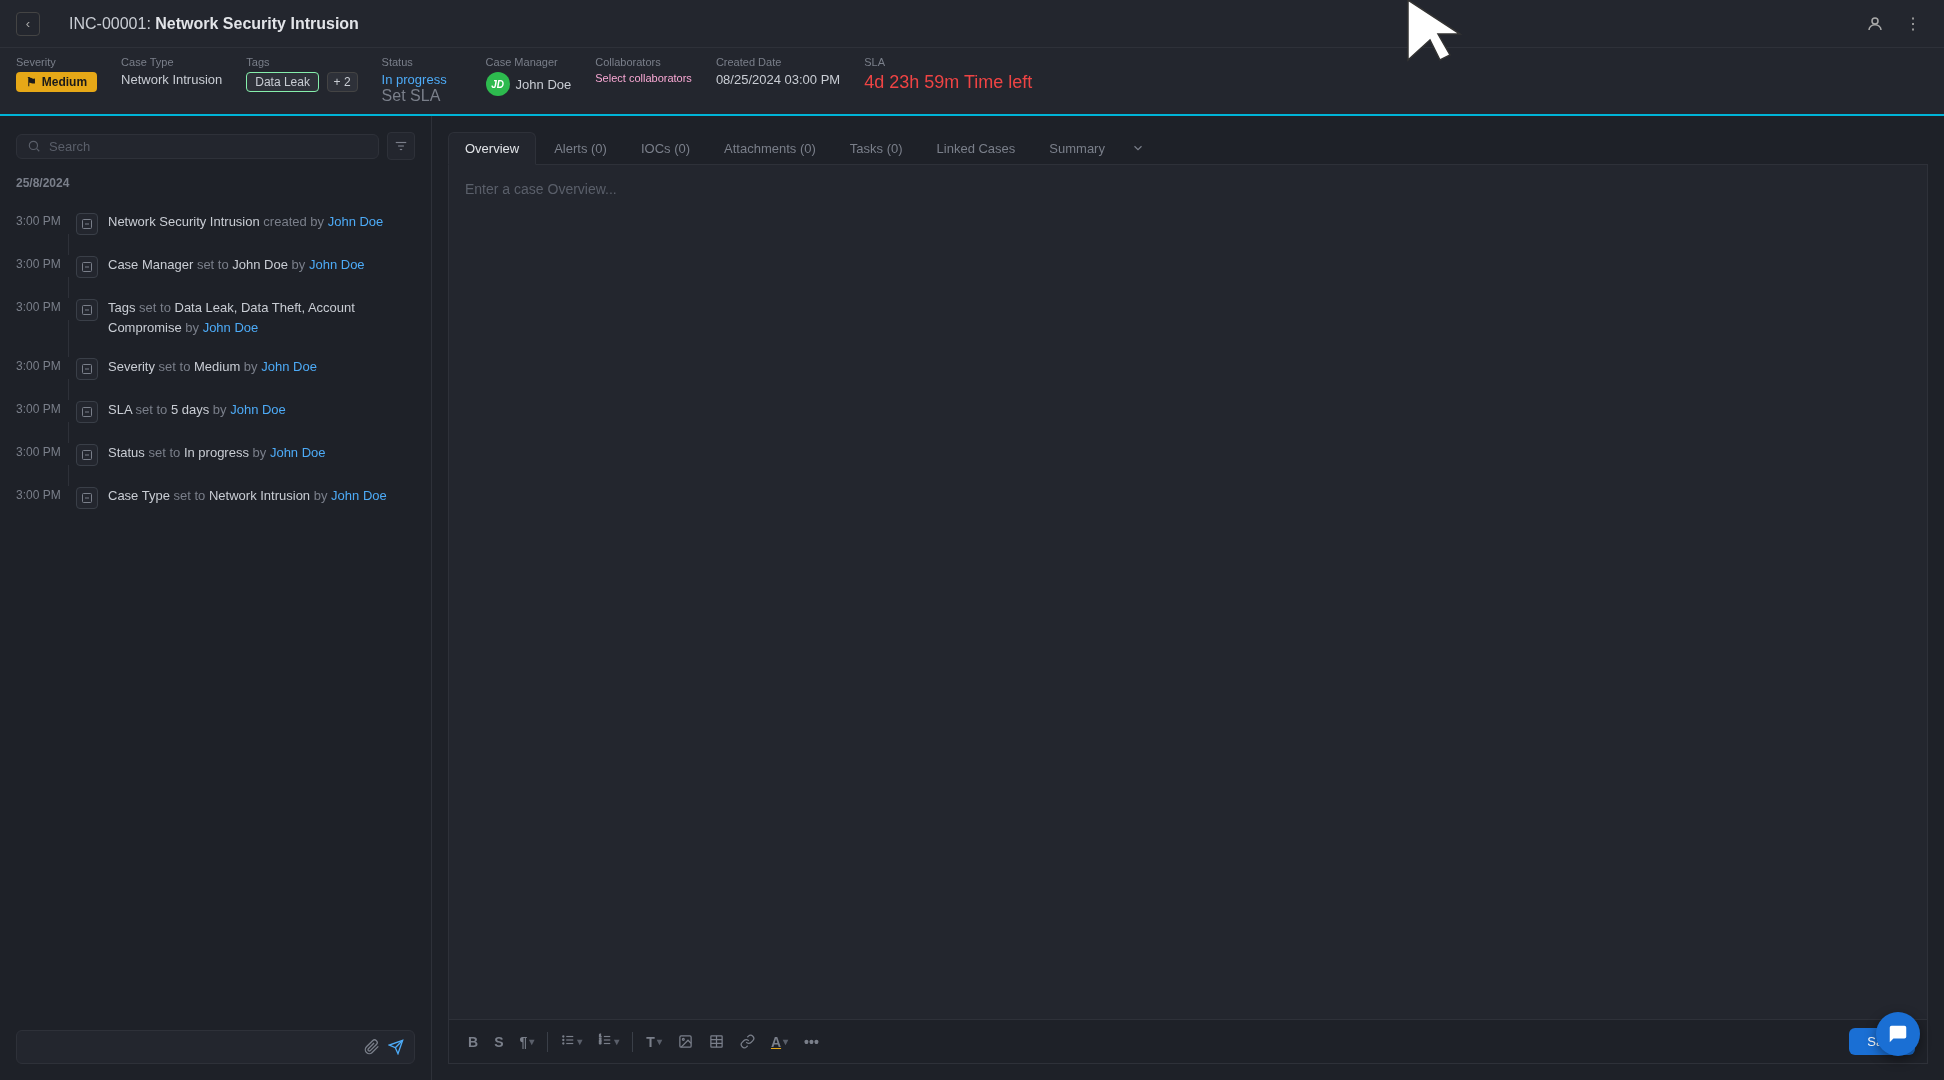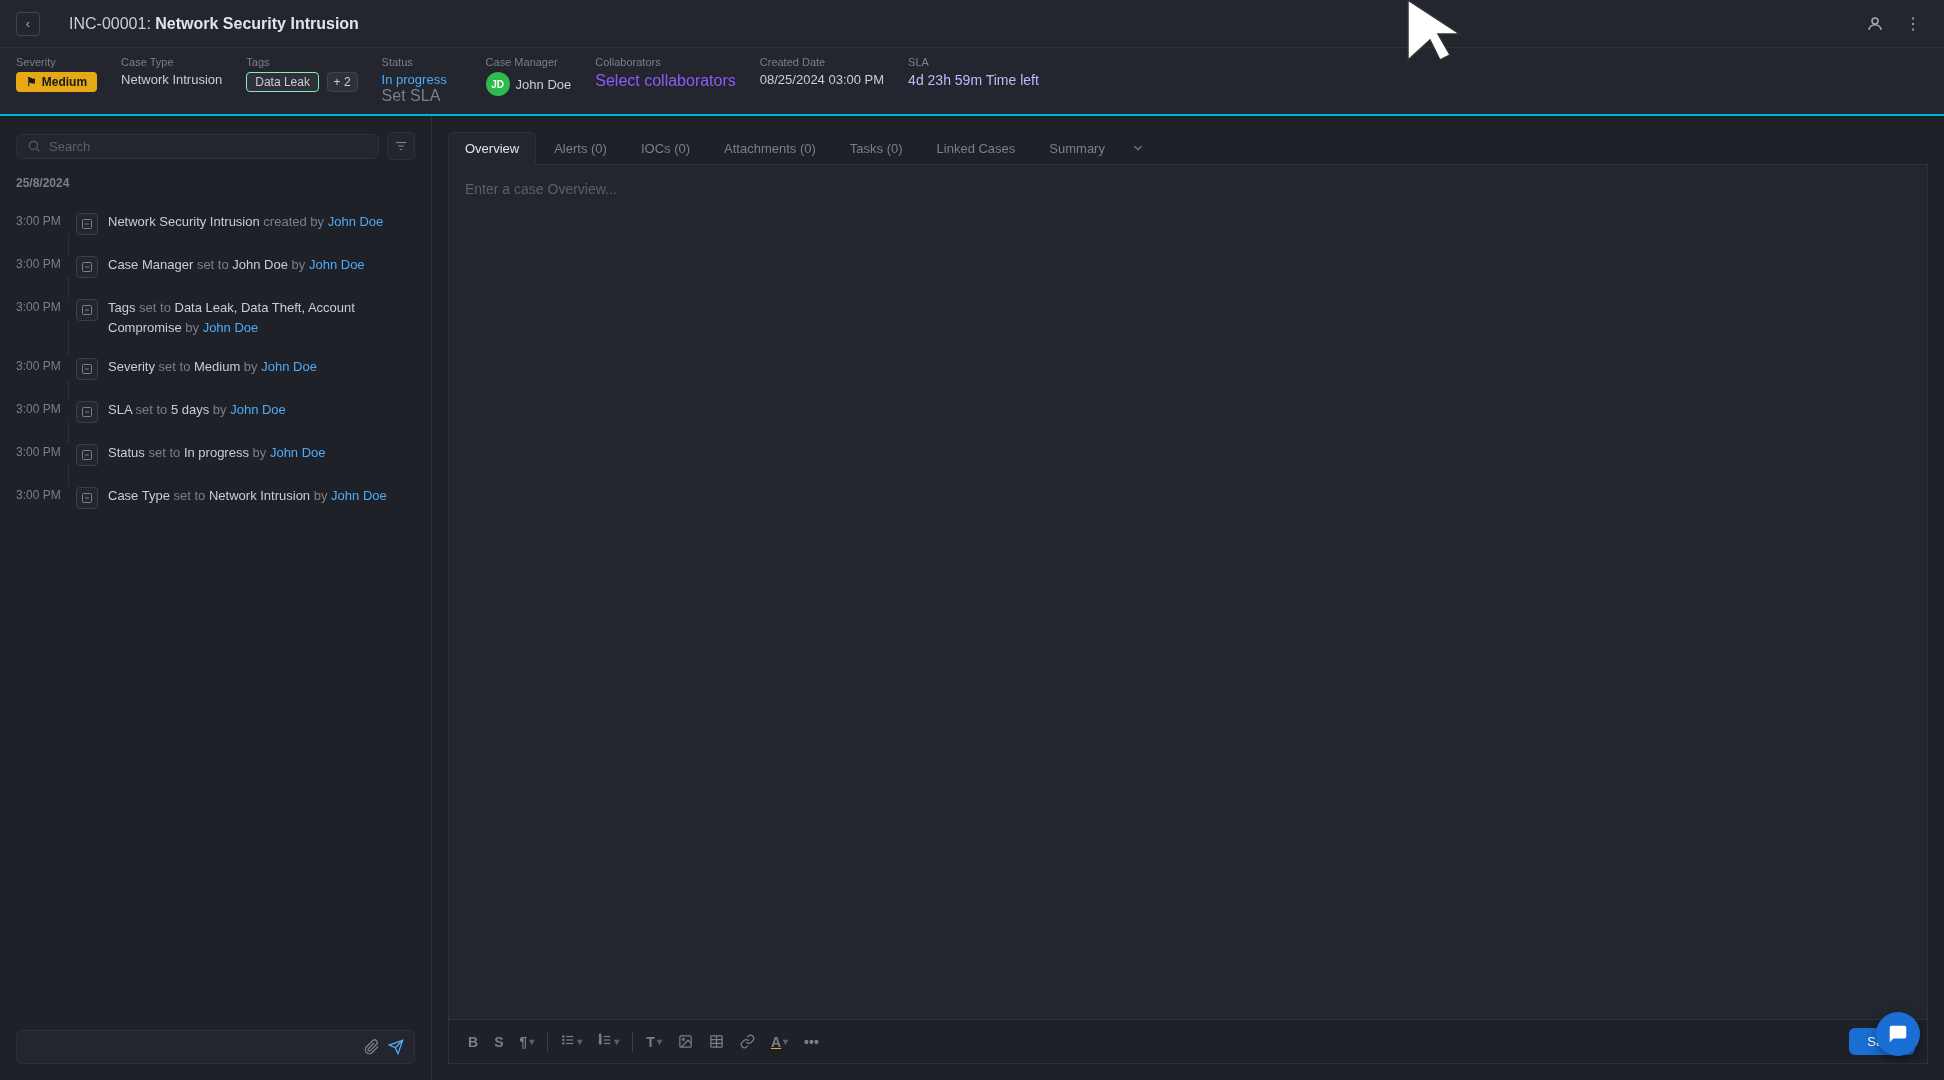--- a/index.html
+++ b/index.html
@@ -127,32 +127,33 @@
     .avatar-circle {
       width: 24px; height: 24px;
       border-radius: 50%;
       background: #2dba4e;
       display: inline-flex; align-items: center; justify-content: center;
       color: white;
       font-size: 10px;
       font-weight: 700;
       margin-right: 6px;
       flex-shrink: 0;
+      font-style: italic;
     }
     .avatar-row {
       display: flex; align-items: center;
     }
     .select-collab {
-      color: #8b5cf6;
-      font-size: 16px;
+      color: #f9a8d4;
+      font-size: 11px;
       cursor: pointer;
     }
     .sla-time {
-      color: #c4b5fd;
-      font-size: 14px;
+      color: #ef4444;
+      font-size: 18px;
     }
 
     
     .main-content {
       display: flex;
       height: calc(1080px - 48px - 68px);
     }
 
     
     .left-panel {

